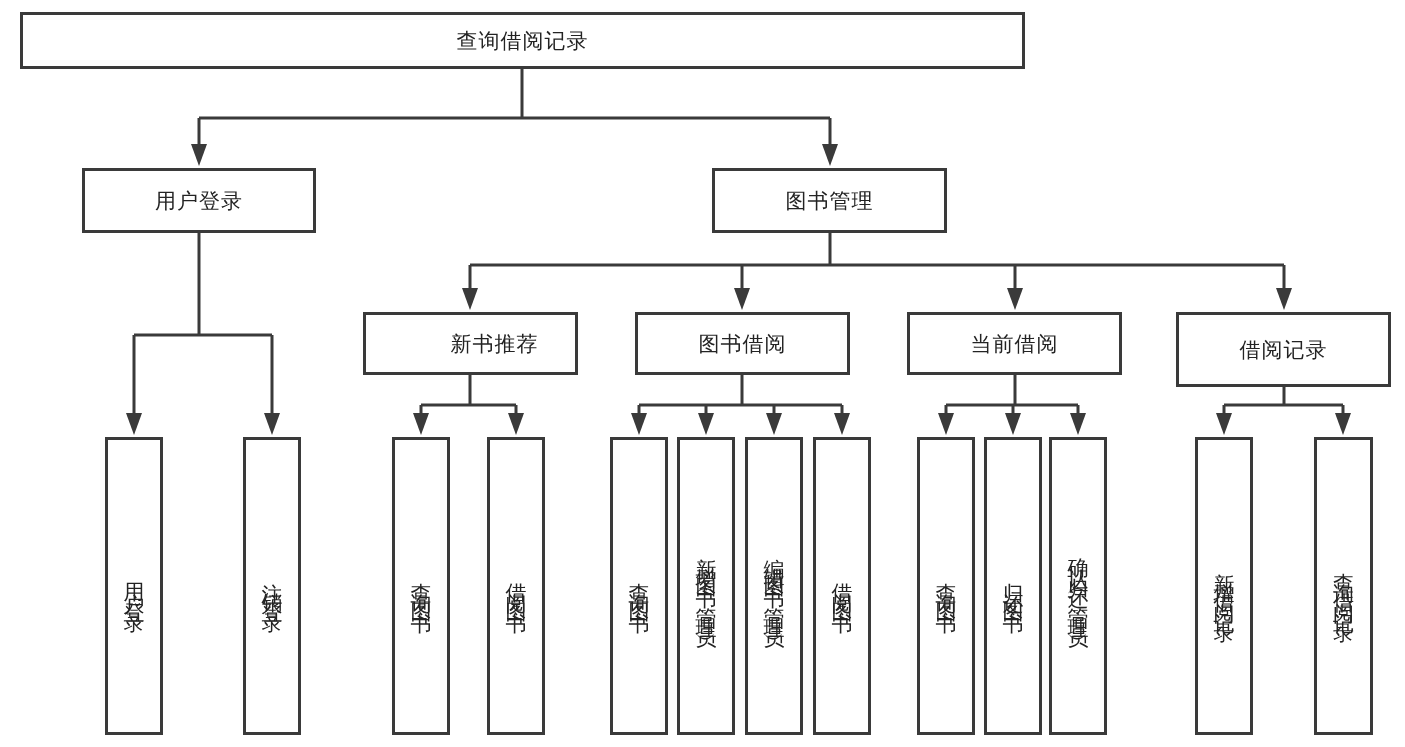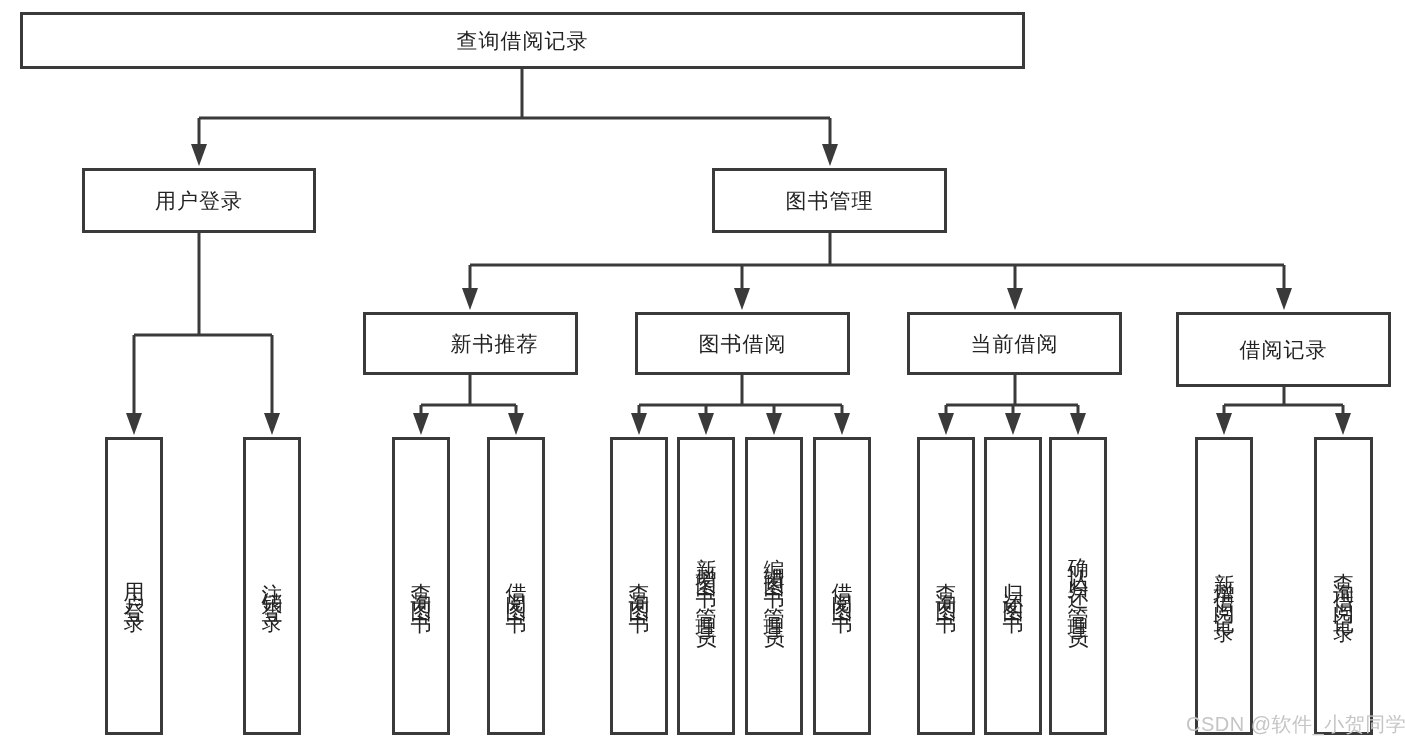--- a/index.html
+++ b/index.html
@@ -122,15 +122,14 @@
     <span>确认归还（管理员）</span>
   </div>
 
   <div class="box leaf" style="left:1195px;top:437px;width:58px;height:298px;">
     <span>新增借阅记录</span>
   </div>
   <div class="box leaf" style="left:1314px;top:437px;width:59px;height:298px;">
     <span>查询借阅记录</span>
   </div>
 
-  <div class="watermark">CSDN @软件_小贺同学</div>
 
 </div>
 
 </body></html>

